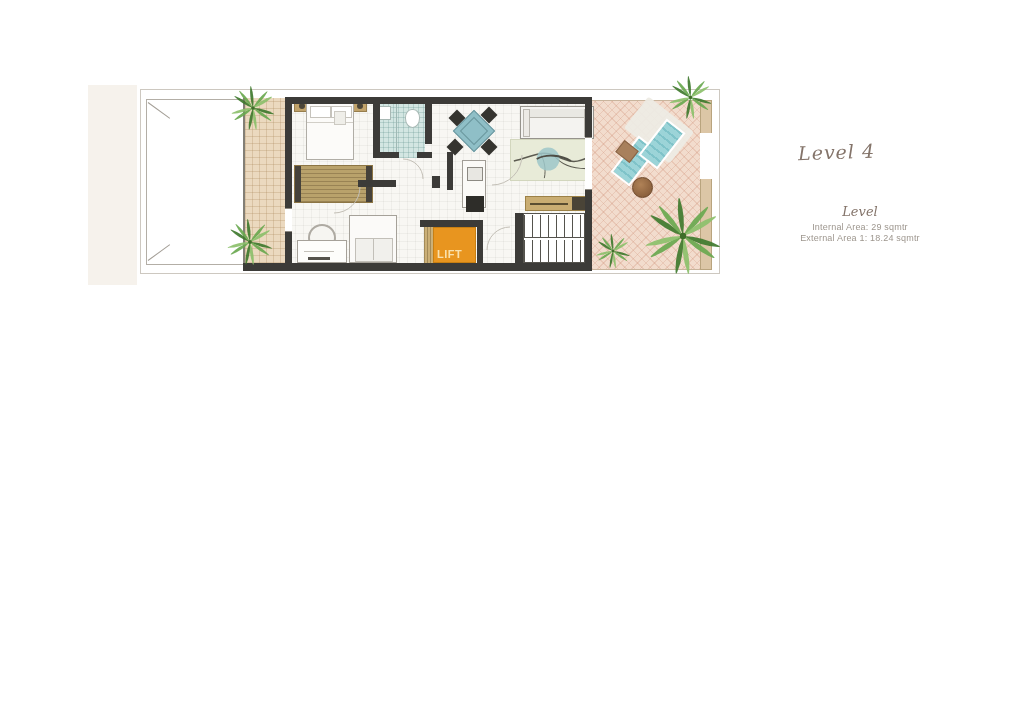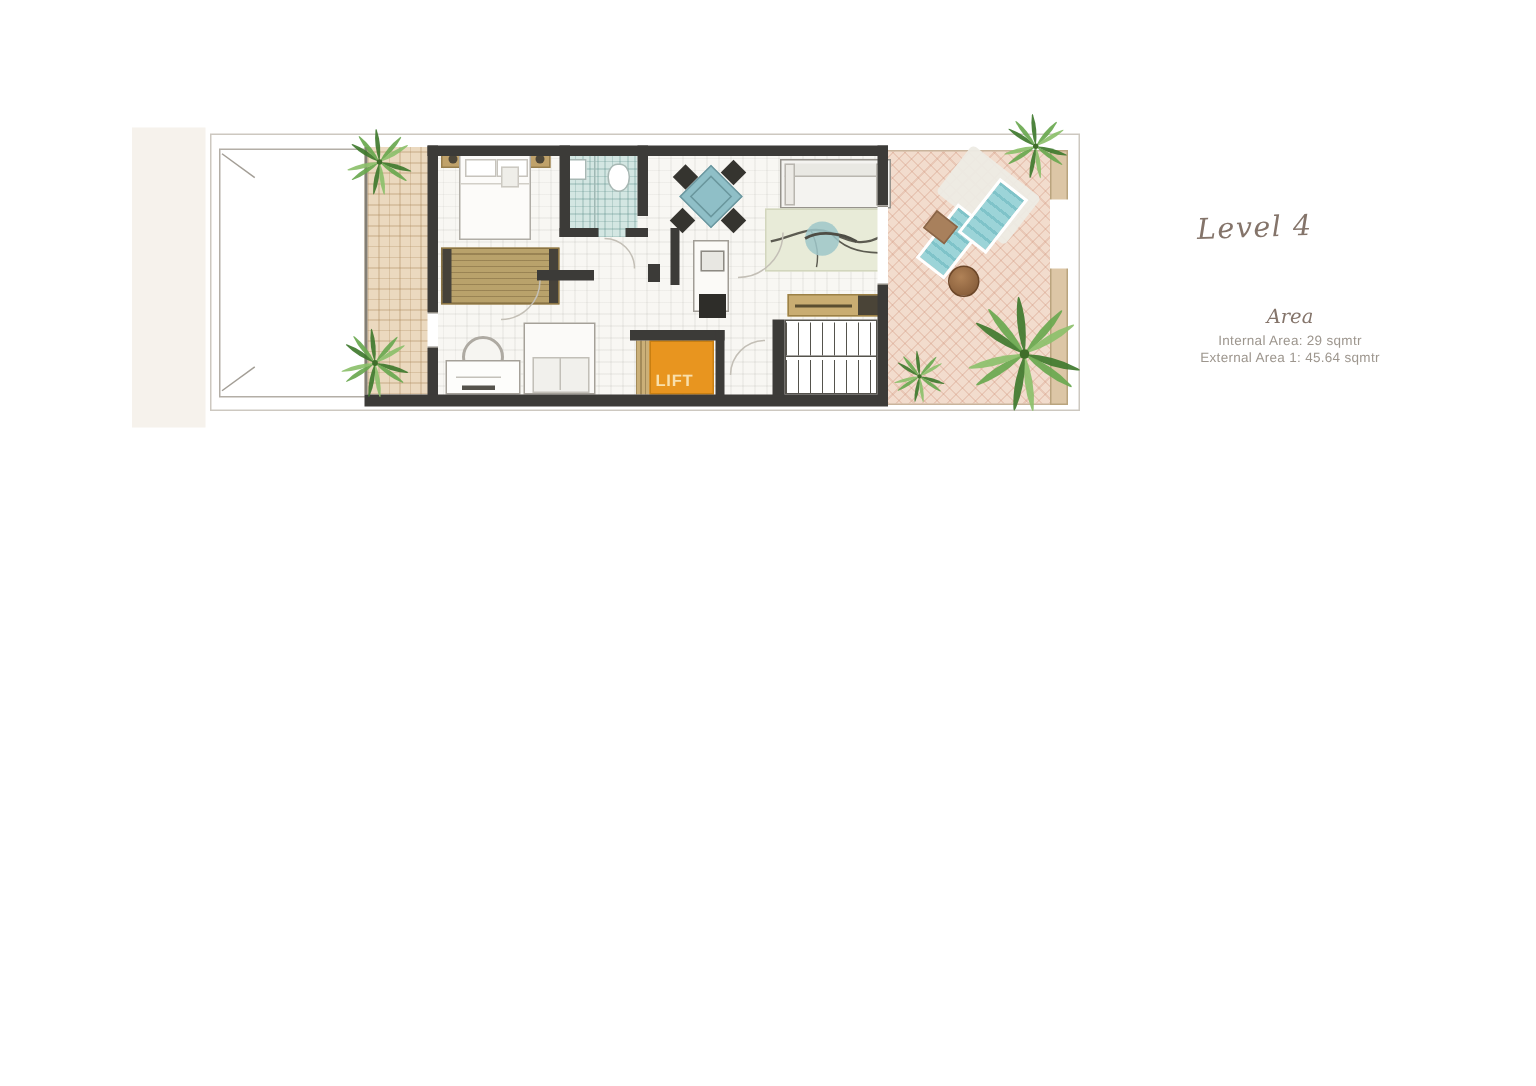--- a/index.html
+++ b/index.html
@@ -273,18 +273,18 @@
         <path d="M50 50 Q44 26 49 4 Q50 0 51 4 Q56 26 50 50" fill="#3f7a2e" opacity="0.92" transform="rotate(190.36363636363637 50 50)"></path>
         <path d="M50 50 Q44 26 49 4 Q50 0 51 4 Q56 26 50 50" fill="#69a84f" opacity="0.92" transform="rotate(237.0909090909091 50 50)"></path>
         <path d="M50 50 Q44 26 49 4 Q50 0 51 4 Q56 26 50 50" fill="#8cc06b" opacity="0.92" transform="rotate(255.8181818181818 50 50)"></path>
         <path d="M50 50 Q44 26 49 4 Q50 0 51 4 Q56 26 50 50" fill="#3f7a2e" opacity="0.92" transform="rotate(302.54545454545456 50 50)"></path>
         <path d="M50 50 Q44 26 49 4 Q50 0 51 4 Q56 26 50 50" fill="#69a84f" opacity="0.92" transform="rotate(321.27272727272725 50 50)"></path>
         <circle cx="50" cy="50" r="4" fill="#3f6e2a"></circle>
       </svg></div>
 
   <div class="abs level-label">Level 4</div>
   <div class="abs area-block">
-    <div class="area-heading">Area</div>
+    <div class="area-heading">Level</div>
     <div class="area-line">Internal Area: 29 sqmtr</div>
-    <div class="area-line">External Area 1: 45.64 sqmtr</div>
+    <div class="area-line">External Area 1: 18.24 sqmtr</div>
   </div>
 
 </div>
 
 </body></html>

